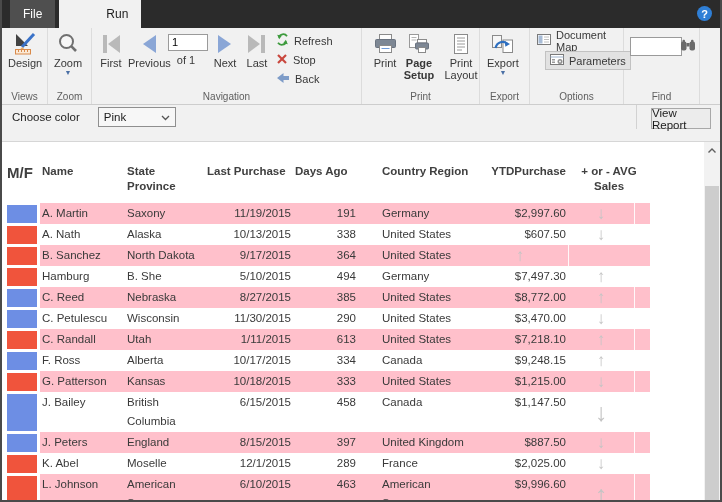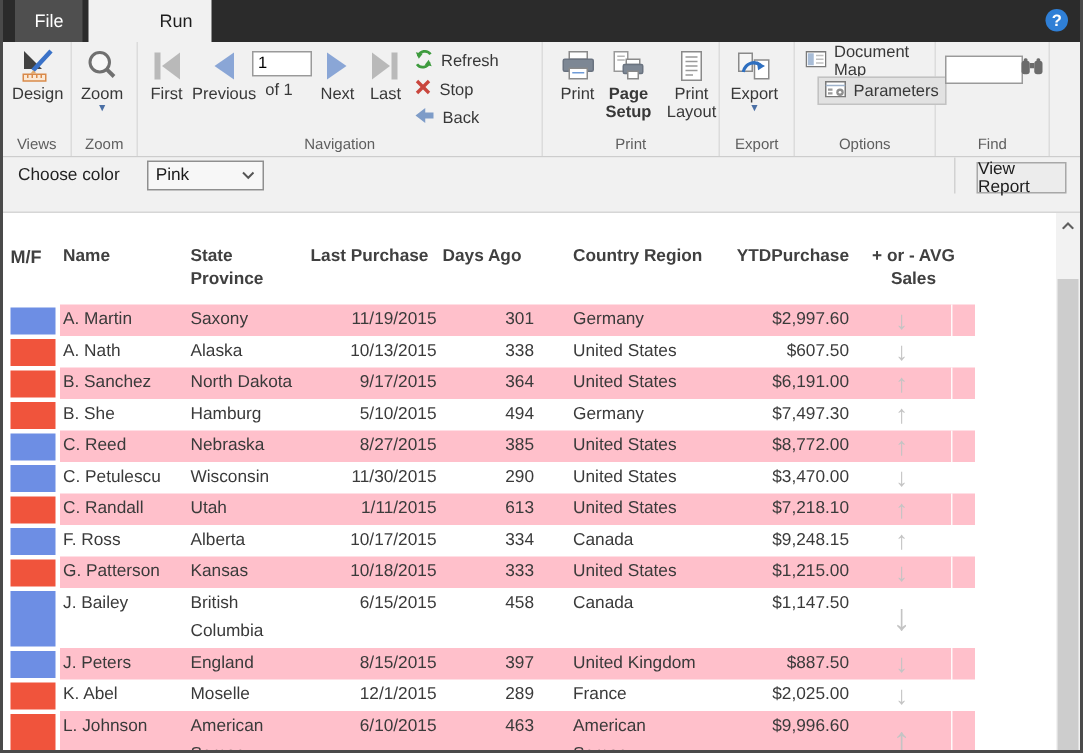--- a/index.html
+++ b/index.html
@@ -42,21 +42,21 @@
     font-size:11.5px;color:#1c1c1c;display:flex;align-items:center;justify-content:center;}
 
   
   .report{flex:1 1 auto;position:relative;background:#fff;overflow:hidden;}
   .scrollbar{position:absolute;right:0;top:0;bottom:0;width:16px;background:#f2f2f2;}
   .sb-up{height:16px;display:flex;align-items:center;justify-content:center;color:#606060;font-size:9px;}
   .sb-thumb{position:absolute;left:1px;right:1px;top:44px;bottom:0;background:#cdcdcd;}
 
   .table{position:absolute;left:5px;top:22px;}
   .thead{display:flex;}
-  .thead .mf{width:33px;font-weight:bold;font-size:12px;color:#404040;}
+  .thead .mf{width:33px;font-weight:bold;font-size:15px;color:#404040;}
   .hband{display:grid;grid-template-columns:85px 80px 88px 65px 22px 92px 96px 82px;font-weight:bold;font-size:11.5px;color:#404040;line-height:15px;}
   .hband div{padding:0 2px;box-sizing:border-box;}
   .h-right{text-align:right;}
   .h-center{text-align:center;}
   .thead{padding-bottom:9px;}
 
   .trow{display:flex;align-items:stretch;}
   .bar-cell{width:33px;display:flex;align-items:stretch;padding:1.5px 0;box-sizing:border-box;}
   .bar{width:30px;}
   .band{width:610px;display:grid;grid-template-columns:85px 80px 88px 65px 22px 92px 96px 66px 16px;
@@ -327,21 +327,21 @@
       </div>
       <div>
           <div class="trow">
     <div class="bar-cell">
       <div class="bar" style="background: rgb(109, 142, 228);"></div>
     </div>
     <div class="band hl">
       <div class="cell c-name">A. Martin</div>
       <div class="cell c-state">Saxony</div>
       <div class="cell c-date">11/19/2015</div>
-      <div class="cell c-days">301</div>
+      <div class="cell c-days">191</div>
       <div class="cell c-gap"></div>
       <div class="cell c-country">Germany</div>
       <div class="cell c-ytd">$2,997.60</div>
       <div class="cell c-arrow">
                 <span>↓</span>
               </div>
       <div class="cell c-tail"></div>
     </div>
   </div>
           <div class="trow">
@@ -366,34 +366,33 @@
     <div class="bar-cell">
       <div class="bar" style="background: rgb(240, 84, 60);"></div>
     </div>
     <div class="band hl">
       <div class="cell c-name">B. Sanchez</div>
       <div class="cell c-state">North Dakota</div>
       <div class="cell c-date">9/17/2015</div>
       <div class="cell c-days">364</div>
       <div class="cell c-gap"></div>
       <div class="cell c-country">United States</div>
-      <div class="cell c-ytd">$6,191.00</div>
       <div class="cell c-arrow">
                 <span>↑</span>
               </div>
       <div class="cell c-tail"></div>
     </div>
   </div>
           <div class="trow">
     <div class="bar-cell">
       <div class="bar" style="background: rgb(240, 84, 60);"></div>
     </div>
     <div class="band">
+      <div class="cell c-state">Hamburg</div>
       <div class="cell c-name">B. She</div>
-      <div class="cell c-state">Hamburg</div>
       <div class="cell c-date">5/10/2015</div>
       <div class="cell c-days">494</div>
       <div class="cell c-gap"></div>
       <div class="cell c-country">Germany</div>
       <div class="cell c-ytd">$7,497.30</div>
       <div class="cell c-arrow">
                 <span>↑</span>
               </div>
       <div class="cell c-tail"></div>
     </div>

